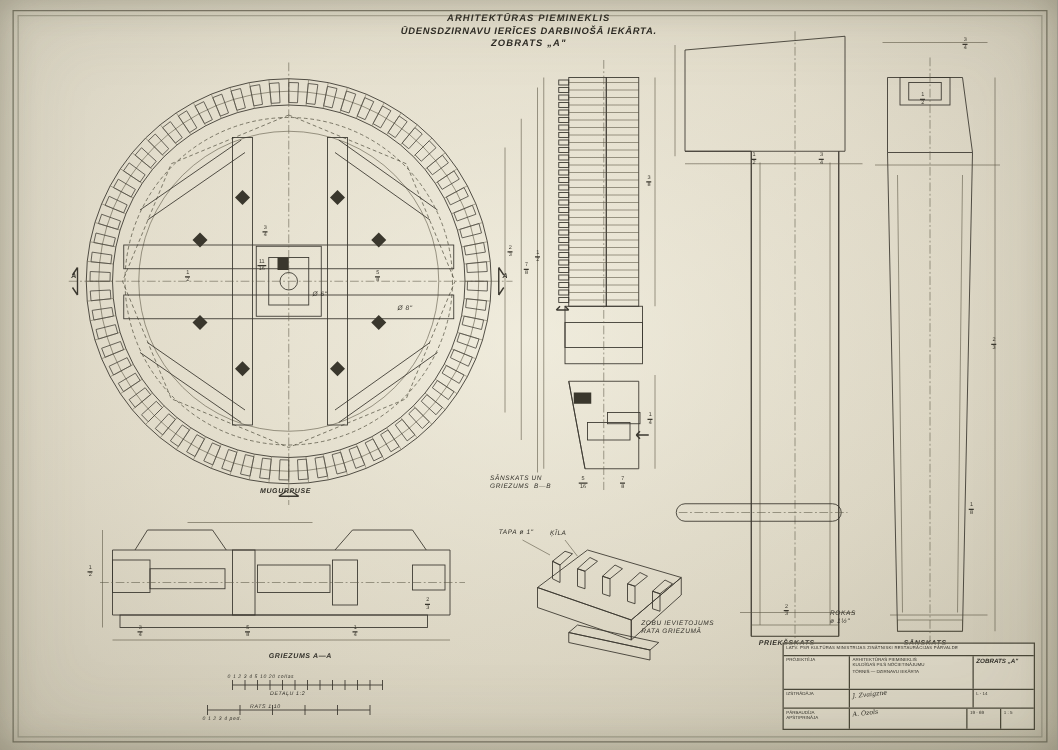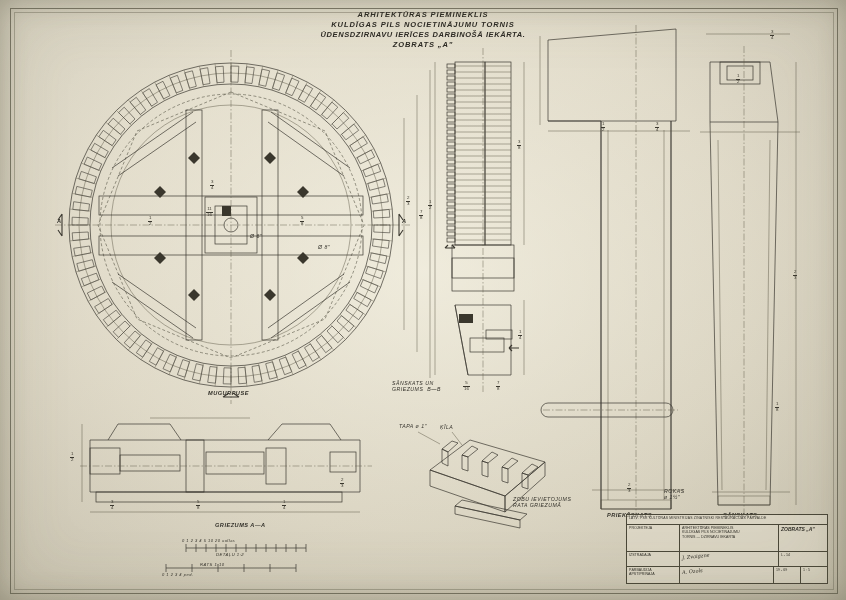--- a/index.html
+++ b/index.html
@@ -136,21 +136,20 @@
 <body>
 
 <div id="sheet">
   <div id="paper-tint"></div>
 
   <div class="frame"></div>
   <div class="frame2"></div>
 
   <div class="title-block">
     <div class="t1">ARHITEKTŪRAS PIEMINEKLIS</div>
-    <div class="t2">KULDĪGAS PILS NOCIETINĀJUMU TORNIS</div>
     <div class="t3">ŪDENSDZIRNAVU IERĪCES DARBINOŠĀ IEKĀRTA.</div>
     <div class="t4">ZOBRATS „A"</div>
   </div>
 
   <svg width="846" height="600" viewBox="0 0 846 600">
 
     <defs>
       <pattern id="hatch" width="4" height="4" patternUnits="userSpaceOnUse" patternTransform="rotate(45)">
         <line x1="0" y1="0" x2="0" y2="4" stroke="#4a4738" stroke-width="0.5"></line>
       </pattern>

